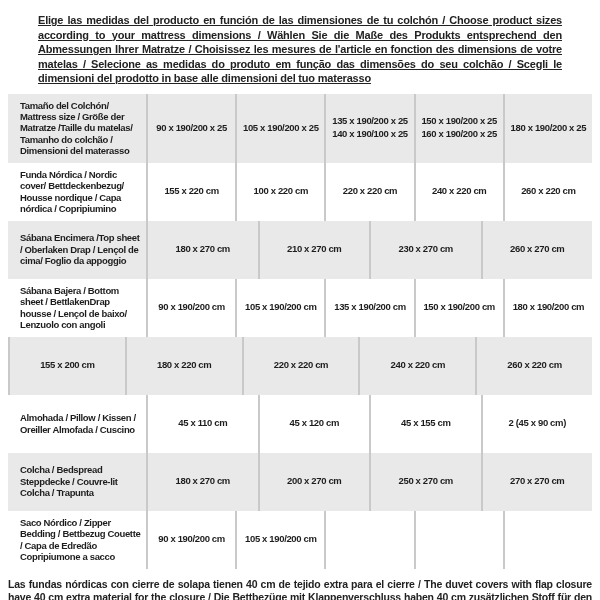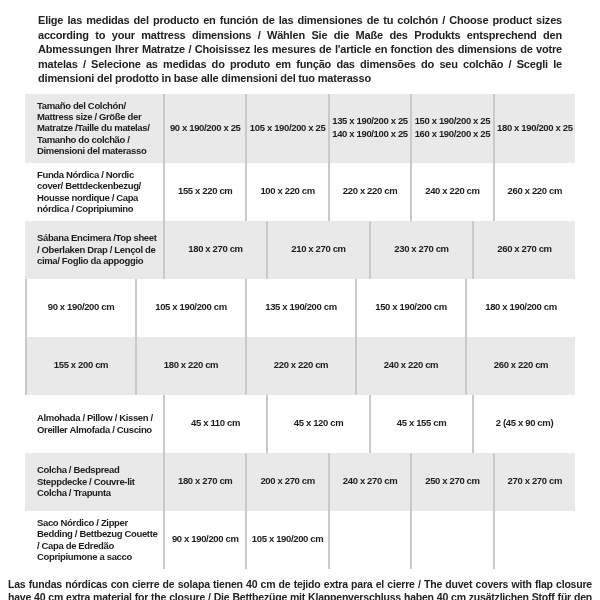--- a/index.html
+++ b/index.html
@@ -4,23 +4,23 @@
 <style>
   html,body{margin:0;padding:0;}
   body{
     width:600px;height:600px;overflow:hidden;background:#ffffff;
     font-family:"Liberation Sans","DejaVu Sans",sans-serif;
     color:#1d1d1d;-webkit-font-smoothing:antialiased;
   }
   .intro{
     margin:13px 38px 8px 38px;
     font-size:11px;font-weight:bold;line-height:1.32;
-    letter-spacing:-0.2px;text-align:justify;color:#222;
+    letter-spacing:-0.2px;text-align:justify;color:#222;text-decoration:underline;
   }
-  .size-table{margin:0 25px;}
+  .size-table{margin:0 8px;}
   .trow{display:flex;align-items:stretch;min-height:58px;}
   .trow.alt{background:#e9e9e9;}
   .cell{display:flex;align-items:center;box-sizing:border-box;}
   .cell.label{
     flex:0 0 138px;
     padding:6px 4px 6px 12px;
     font-size:9.5px;font-weight:bold;line-height:1.2;
     letter-spacing:-0.35px;text-align:left;
   }
   .cell.val{
@@ -67,20 +67,21 @@
 
     <div class="trow alt">
       <div class="cell label">Sábana Encimera /Top sheet / Oberlaken Drap / Lençol de cima/ Foglio da appoggio</div>
       <div class="cell val">180 x 270 cm</div>
       <div class="cell val">210 x 270 cm</div>
       <div class="cell val">230 x 270 cm</div>
       <div class="cell val">260 x 270 cm</div>
     </div>
 
     <div class="trow">
+      <div class="cell label">Sábana Bajera / Bottom sheet / BettlakenDrap housse / Lençol de baixo/ Lenzuolo con angoli</div>
       <div class="cell val">90 x 190/200 cm</div>
       <div class="cell val">105 x 190/200 cm</div>
       <div class="cell val">135 x 190/200 cm</div>
       <div class="cell val">150 x 190/200 cm</div>
       <div class="cell val">180 x 190/200 cm</div>
     </div>
 
     <div class="trow alt">
       <div class="cell val">155 x 200 cm</div>
       <div class="cell val">180 x 220 cm</div>
@@ -94,21 +95,20 @@
       <div class="cell val">45 x 110 cm</div>
       <div class="cell val">45 x 120 cm</div>
       <div class="cell val">45 x 155 cm</div>
       <div class="cell val">2 (45 x 90 cm)</div>
     </div>
 
     <div class="trow alt">
       <div class="cell label">Colcha / Bedspread Steppdecke / Couvre-lit Colcha / Trapunta</div>
       <div class="cell val">180 x 270 cm</div>
       <div class="cell val">200 x 270 cm</div>
-      <div class="cell val">240 x 270 cm</div>
       <div class="cell val">250 x 270 cm</div>
       <div class="cell val">270 x 270 cm</div>
     </div>
 
     <div class="trow">
       <div class="cell label">Saco Nórdico / Zipper Bedding / Bettbezug Couette / Capa de Edredão Copripiumone a sacco</div>
       <div class="cell val">90 x 190/200 cm</div>
       <div class="cell val">105 x 190/200 cm</div>
       <div class="cell val"></div>
       <div class="cell val"></div>

